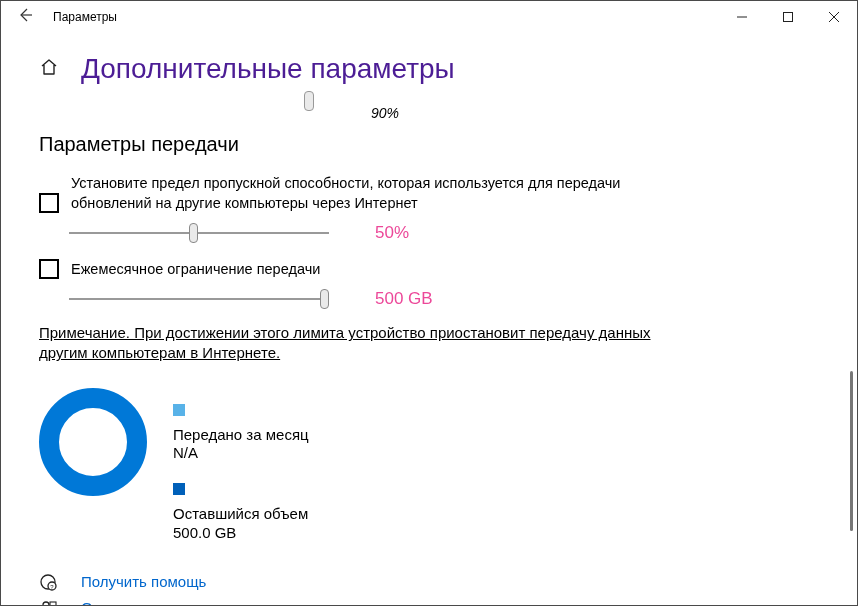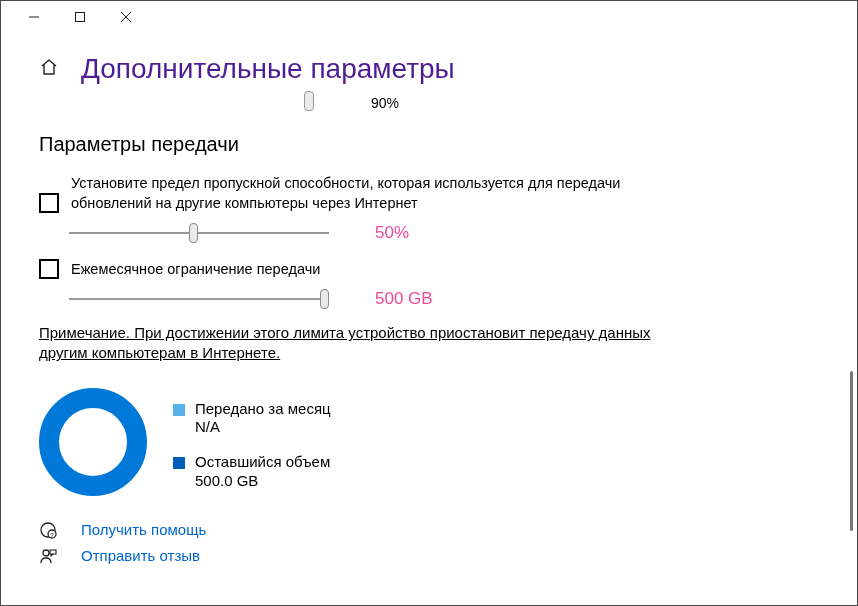--- a/index.html
+++ b/index.html
@@ -11,50 +11,59 @@
   .app-title { font-size: 12px; color: #000; }
   .winbtns { display: flex; }
   .winbtn { width: 46px; height: 32px; display: flex; align-items: center; justify-content: center; font-size: 12px; color: #222; cursor: pointer; }
   .winbtn svg { display: block; }
   .header { display: flex; align-items: center; gap: 22px; padding: 20px 0 6px 38px; }
   .home-icon { font-size: 18px; color: #222; cursor: pointer; }
   .page-title { font-size: 28px; font-weight: 400; color: #4c1d95; }
   .content { padding: 0 38px; position: relative; height: 520px; overflow: hidden; }
   .prev-row { position: relative; height: 26px; }
   .prev-thumb { position: absolute; left: 265px; top: 0; width: 10px; height: 20px; background: #eaeaea; border: 1px solid #999; border-radius: 4px; }
-  .prev-val { position: absolute; left: 332px; top: 4px; font-size: 14px; color: #000; }
+  .prev-val { position: absolute; left: 332px; top: 14px; font-size: 14px; color: #000; font-style: italic; }
   .section-title { font-size: 20px; font-weight: 400; margin-top: 16px; margin-bottom: 18px; color: #000; }
   .option { display: flex; align-items: flex-end; gap: 12px; margin-bottom: 8px; }
   .chk { width: 20px; height: 20px; border: 2px solid #000; flex-shrink: 0; margin-top: 2px; cursor: pointer; }
   .opt-text { font-size: 14.5px; line-height: 1.35; color: #000; max-width: 560px; }
   .slider-row { display: flex; align-items: center; margin: 10px 0 14px 30px; }
   .slider { position: relative; width: 260px; height: 20px; cursor: pointer; }
   .track { position: absolute; left: 0; right: 0; top: 9px; height: 2px; background: #999; }
   .thumb { position: absolute; top: 0; width: 9px; height: 20px; background: #eaeaea; border: 1px solid #8a8a8a; border-radius: 4px; }
   .slider-val { margin-left: 46px; font-size: 17px; color: #ec4899; }
   .note { font-size: 15px; line-height: 1.35; color: #000; max-width: 640px; margin-top: 8px; text-decoration: underline; }
   .donut-block { display: flex; align-items: flex-start; gap: 26px; margin-top: 24px; }
   .donut { width: 108px; height: 108px; border-radius: 50%; border: 20px solid #0078d7; flex-shrink: 0; }
   .legend { margin-top: 12px; }
-  .legend-item { display: flex; align-items: flex-start; gap: 10px; margin-bottom: 16px; font-size: 15px; line-height: 1.25; }
+  .legend-item { display: flex; align-items: flex-start; gap: 10px; margin-bottom: 16px; font-size: 15px; line-height: 1.25; flex-direction: column; }
   .swatch { width: 12px; height: 12px; margin-top: 4px; flex-shrink: 0; }
   .sw-light { background: #58b2e8; }
   .sw-dark { background: #0060b9; }
   .links { margin-top: 14px; }
   .linkrow { display: flex; align-items: center; gap: 24px; margin-bottom: 8px; cursor: pointer; }
   .linkrow .ic { width: 18px; height: 18px; display: flex; align-items: center; justify-content: center; color: #222; }
   .linktext { color: #0066cc; font-size: 15px; }
   .scrollbar-indicator { position: absolute; right: 4px; top: 370px; width: 3px; height: 160px; background: #777; border-radius: 2px; }
 </style>
 </head>
 <body>
 
 <div class="window">
 
   <div class="titlebar">
+    <div class="titlebar-left">
+      <div class="back-arrow">
+        <svg width="16" height="16" viewBox="0 0 16 16">
+            <path d="M10 2 L4 8 L10 14" stroke="#333" stroke-width="1.2" fill="none"></path>
+            <path d="M4 8 H15" stroke="#333" stroke-width="1.2"></path>
+          </svg>
+      </div>
+      <div class="app-title">Параметры</div>
+    </div>
     <div class="winbtns">
       <div class="winbtn">
           <svg width="10" height="10">
             <line x1="0" y1="5" x2="10" y2="5" stroke="#222" stroke-width="1"></line>
           </svg>
         </div>
       <div class="winbtn">
           <svg width="10" height="10">
             <rect x="0.5" y="0.5" width="9" height="9" stroke="#222" stroke-width="1" fill="none"></rect>
           </svg>

